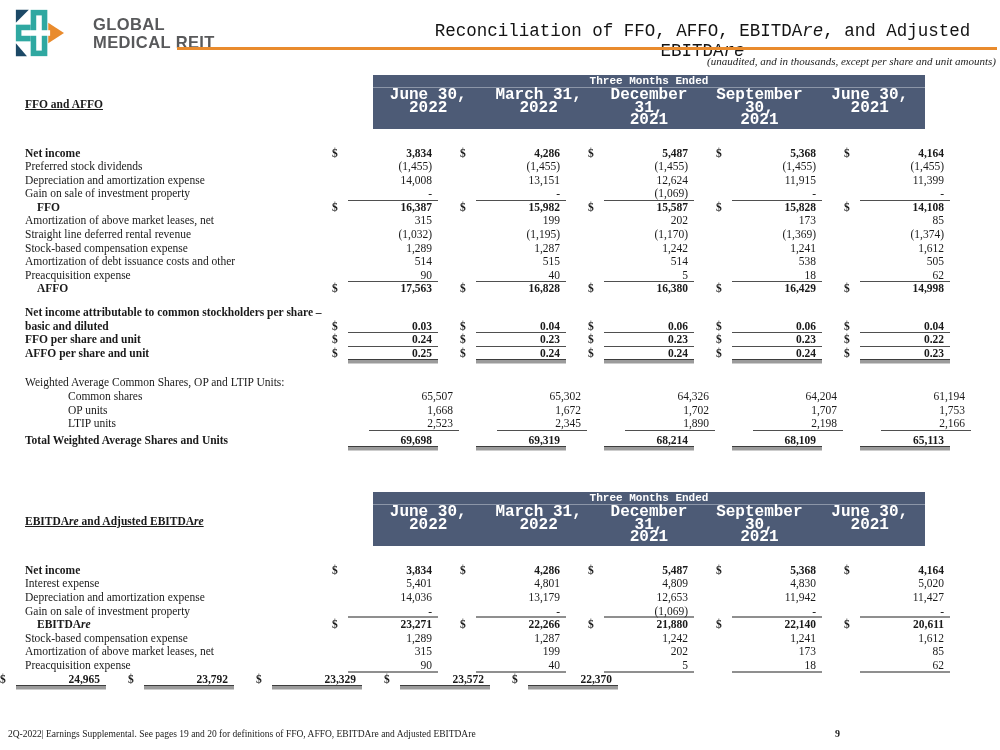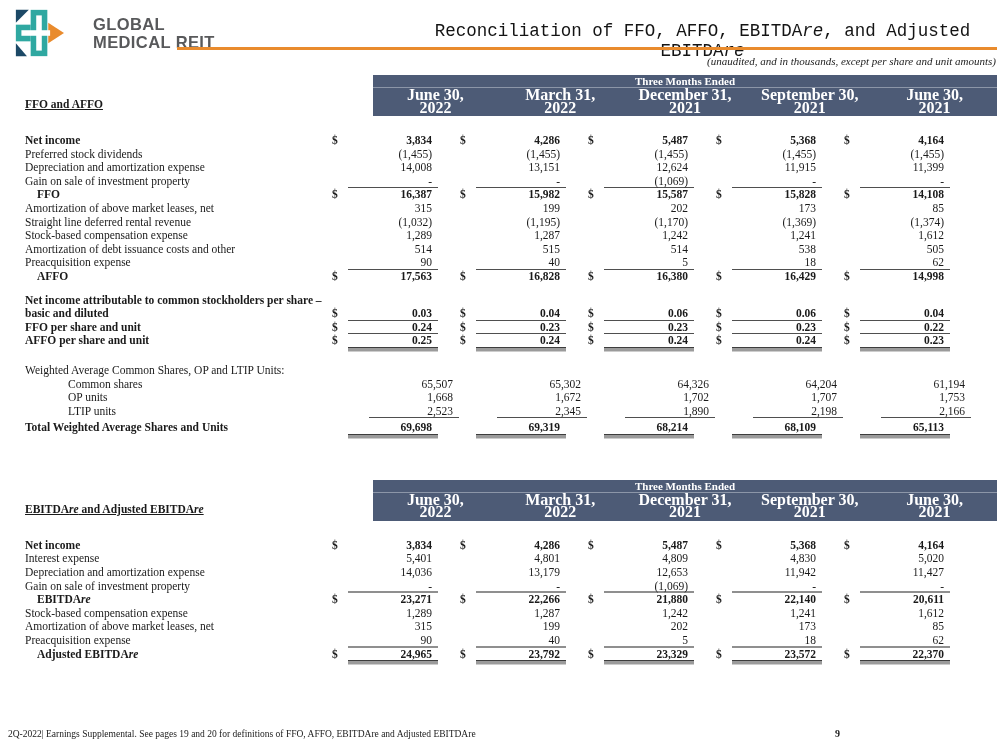--- a/index.html
+++ b/index.html
@@ -22,21 +22,21 @@
     font-family:Liberation Mono, monospace; font-size:17.5px; color:#141414;
   }
   .orange-rule { position:absolute; left:177px; right:3px; top:47px; height:3px; }
   .page-subtitle { position:absolute; right:4px; top:55px; font-style:italic; font-size:11px; color:#222; }
 
   
   .tables-root { position:absolute; top:75px; left:0; width:1000px; }
   .fin-table { position:relative; }
   .fin-table.second { margin-top:45px; }
 
-  .thead { margin-left:373px; width:624px; color:#ffffff; font-weight:bold; }
+  .thead { margin-left:373px; width:552px; color:#ffffff; font-weight:bold;font-family:Liberation Mono, monospace; }
   .thead-top { font-size:11px; line-height:11px; text-align:center; padding-top:1px; border-bottom:1.5px solid #8c96a8; }
   .thead-dates { display:flex; }
   .thead-col { width:20%; text-align:center; font-size:16px; line-height:12.5px; padding:1px 0 2px 0; }
 
   .section-title {
     position:absolute; left:25px; top:23px; font-weight:bold; font-size:11.5px;
     text-decoration:underline; white-space:nowrap;
   }
 
   .tbody { margin-top:18px; }
@@ -876,21 +876,20 @@
             <span class="vwrap u1g"><span>18</span></span>
             <span class="pspace"></span>
           </div>
           <div class="pcell">
             <span class="dollar"></span>
             <span class="vwrap u1g"><span>62</span></span>
             <span class="pspace"></span>
           </div>
         </div>
         <div class="frow b">
-          <div class="flabel b ind1"><span>Adjusted EBITDA</span><span class="it">re</span></div>
           <div class="pcell">
             <span class="dollar">$</span>
             <span class="vwrap u2"><span class="vb">24,965</span></span>
             <span class="pspace"></span>
           </div>
           <div class="pcell">
             <span class="dollar">$</span>
             <span class="vwrap u2"><span class="vb">23,792</span></span>
             <span class="pspace"></span>
           </div>

